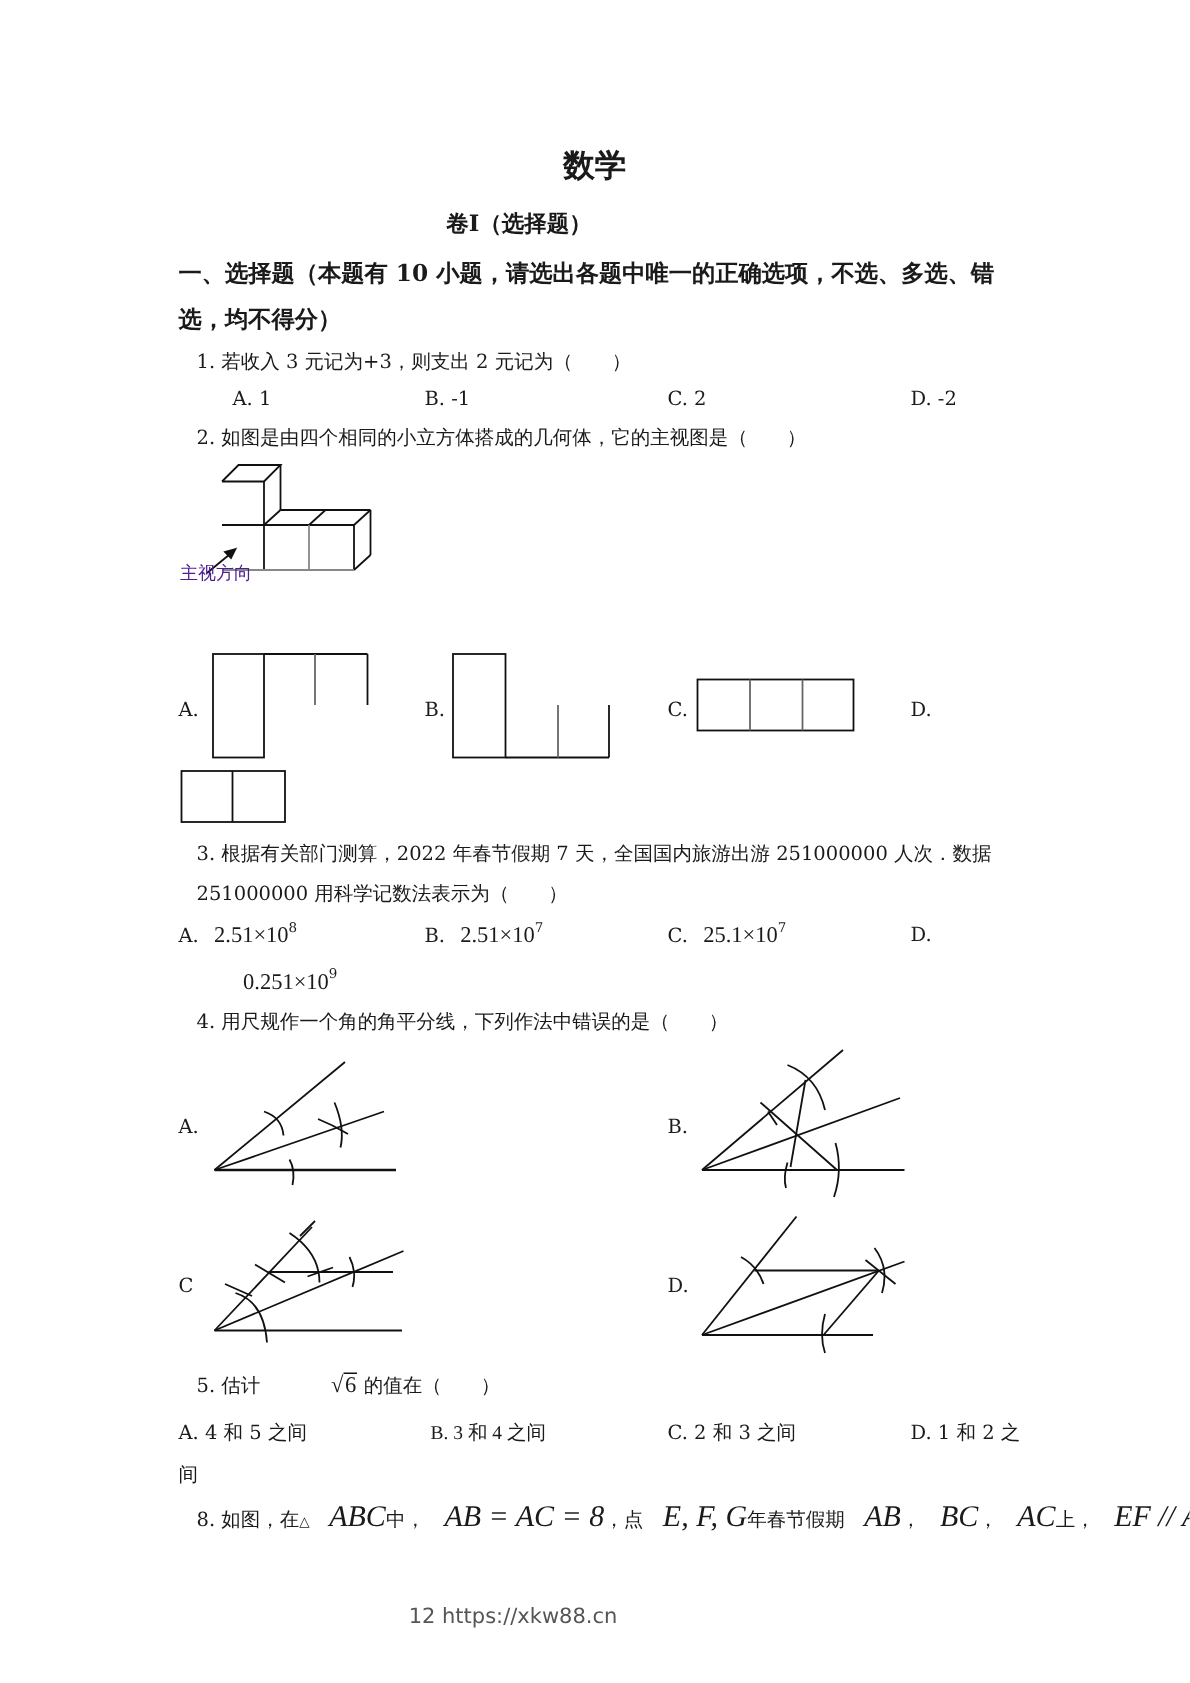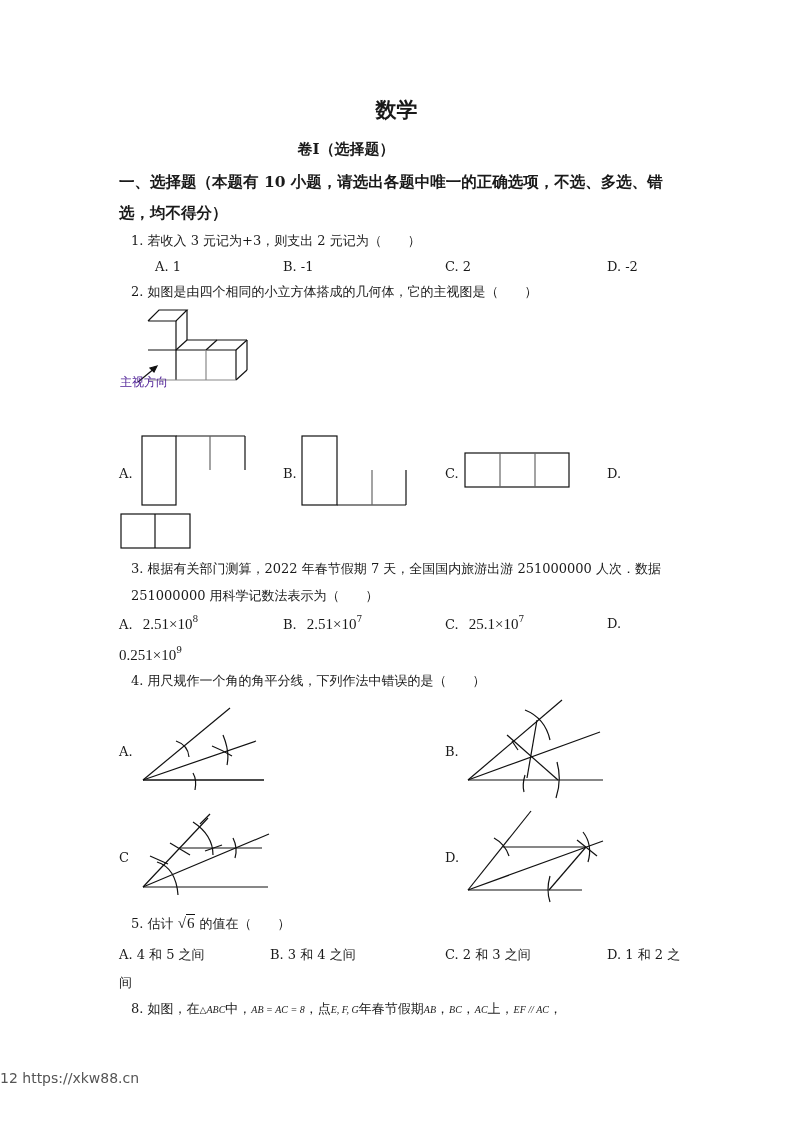--- a/index.html
+++ b/index.html
@@ -4,24 +4,24 @@
 <style>
   html, body { margin:0; padding:0; background:#ffffff; }
   body { width:793px; height:1122px; position:relative; overflow:hidden;
          font-family:"DejaVu Serif","Liberation Serif",serif; color:#1a1a1a; }
   .abs { position:absolute; white-space:nowrap; }
   .title { left:0; width:793px; text-align:center; top:96px; font-size:21px; font-weight:bold; }
   .subtitle { left:0; width:692px; text-align:center; top:140px; font-size:15px; font-weight:bold; }
   .section { left:119px; font-size:15.5px; font-weight:bold; }
   .q { left:131px; font-size:13px; }
   .opt { font-size:13px; }
-  .math { font-family:"Liberation Serif","DejaVu Serif",serif; font-size:15px; }
-  .mathi { font-family:"Liberation Serif","DejaVu Serif",serif; font-style:italic; font-size:10px; }
+  .math { font-family:"Liberation Serif","DejaVu Serif",serif; font-size:15px;margin-left:43px; }
+  .mathi { font-family:"Liberation Serif","DejaVu Serif",serif; font-style:italic; font-size:20px;margin-left:13px; }
   sup { font-size:9px; vertical-align:7px; }
-  .footer { left:0; width:684px; top:1070px; font-family:"DejaVu Sans","Liberation Sans",sans-serif; font-size:14px; color:#555; }
+  .footer { left:0; width:684px; text-align:center; top:1070px; font-family:"DejaVu Sans","Liberation Sans",sans-serif; font-size:14px; color:#555; }
   svg.fig { position:absolute; overflow:visible; }
   svg line, svg path, svg rect, svg polyline { stroke:#111; fill:none; stroke-width:1.2; }
   .sqrt { display:inline-block; position:relative; }
   .sqrt .rad { border-top:1px solid #111; padding:0 1px; }
 </style>
 </head>
 <body>
 
 <div class="abs title">数学</div>
 <div class="abs subtitle">卷Ⅰ（选择题）</div>
@@ -160,21 +160,21 @@
   <path d="M577,840 L597,856"></path>
   <path d="M550,876 Q546,890 550,902"></path>
 </svg>
 
 <div class="abs q" style="top:915px;">
   <span>5. 估计</span>
   <span class="sqrt math">√<span class="rad">6</span></span>
   <span>的值在（　　）</span>
 </div>
 <div class="abs opt" style="left:119px; top:946px;">A. 4 和 5 之间</div>
-<div class="abs opt" style="left:270px; top:946px;">B. 3 和 4 之间</div>
+<div class="abs opt" style="left:287px; top:946px;font-family:Liberation Serif, serif;">B. 3 和 4 之间</div>
 <div class="abs opt" style="left:445px; top:946px;">C. 2 和 3 之间</div>
 <div class="abs opt" style="left:607px; top:946px;">D. 1 和 2 之</div>
 <div class="abs opt" style="left:119px; top:974px;">间</div>
 
 <div class="abs q" style="top:1000px;">
   <span>8. 如图，在</span><span style="font-size:9px;">△</span><span class="mathi">ABC</span><span>中，</span><span class="mathi">AB = AC = 8</span><span>，点</span><span class="mathi">E, F, G</span><span>年春节假期</span><span class="mathi">AB</span><span>，</span><span class="mathi">BC</span><span>，</span><span class="mathi">AC</span><span>上，</span><span class="mathi">EF // AC</span><span>，</span>
 </div>
 
 <div class="abs footer">12 https://xkw88.cn</div>
 

